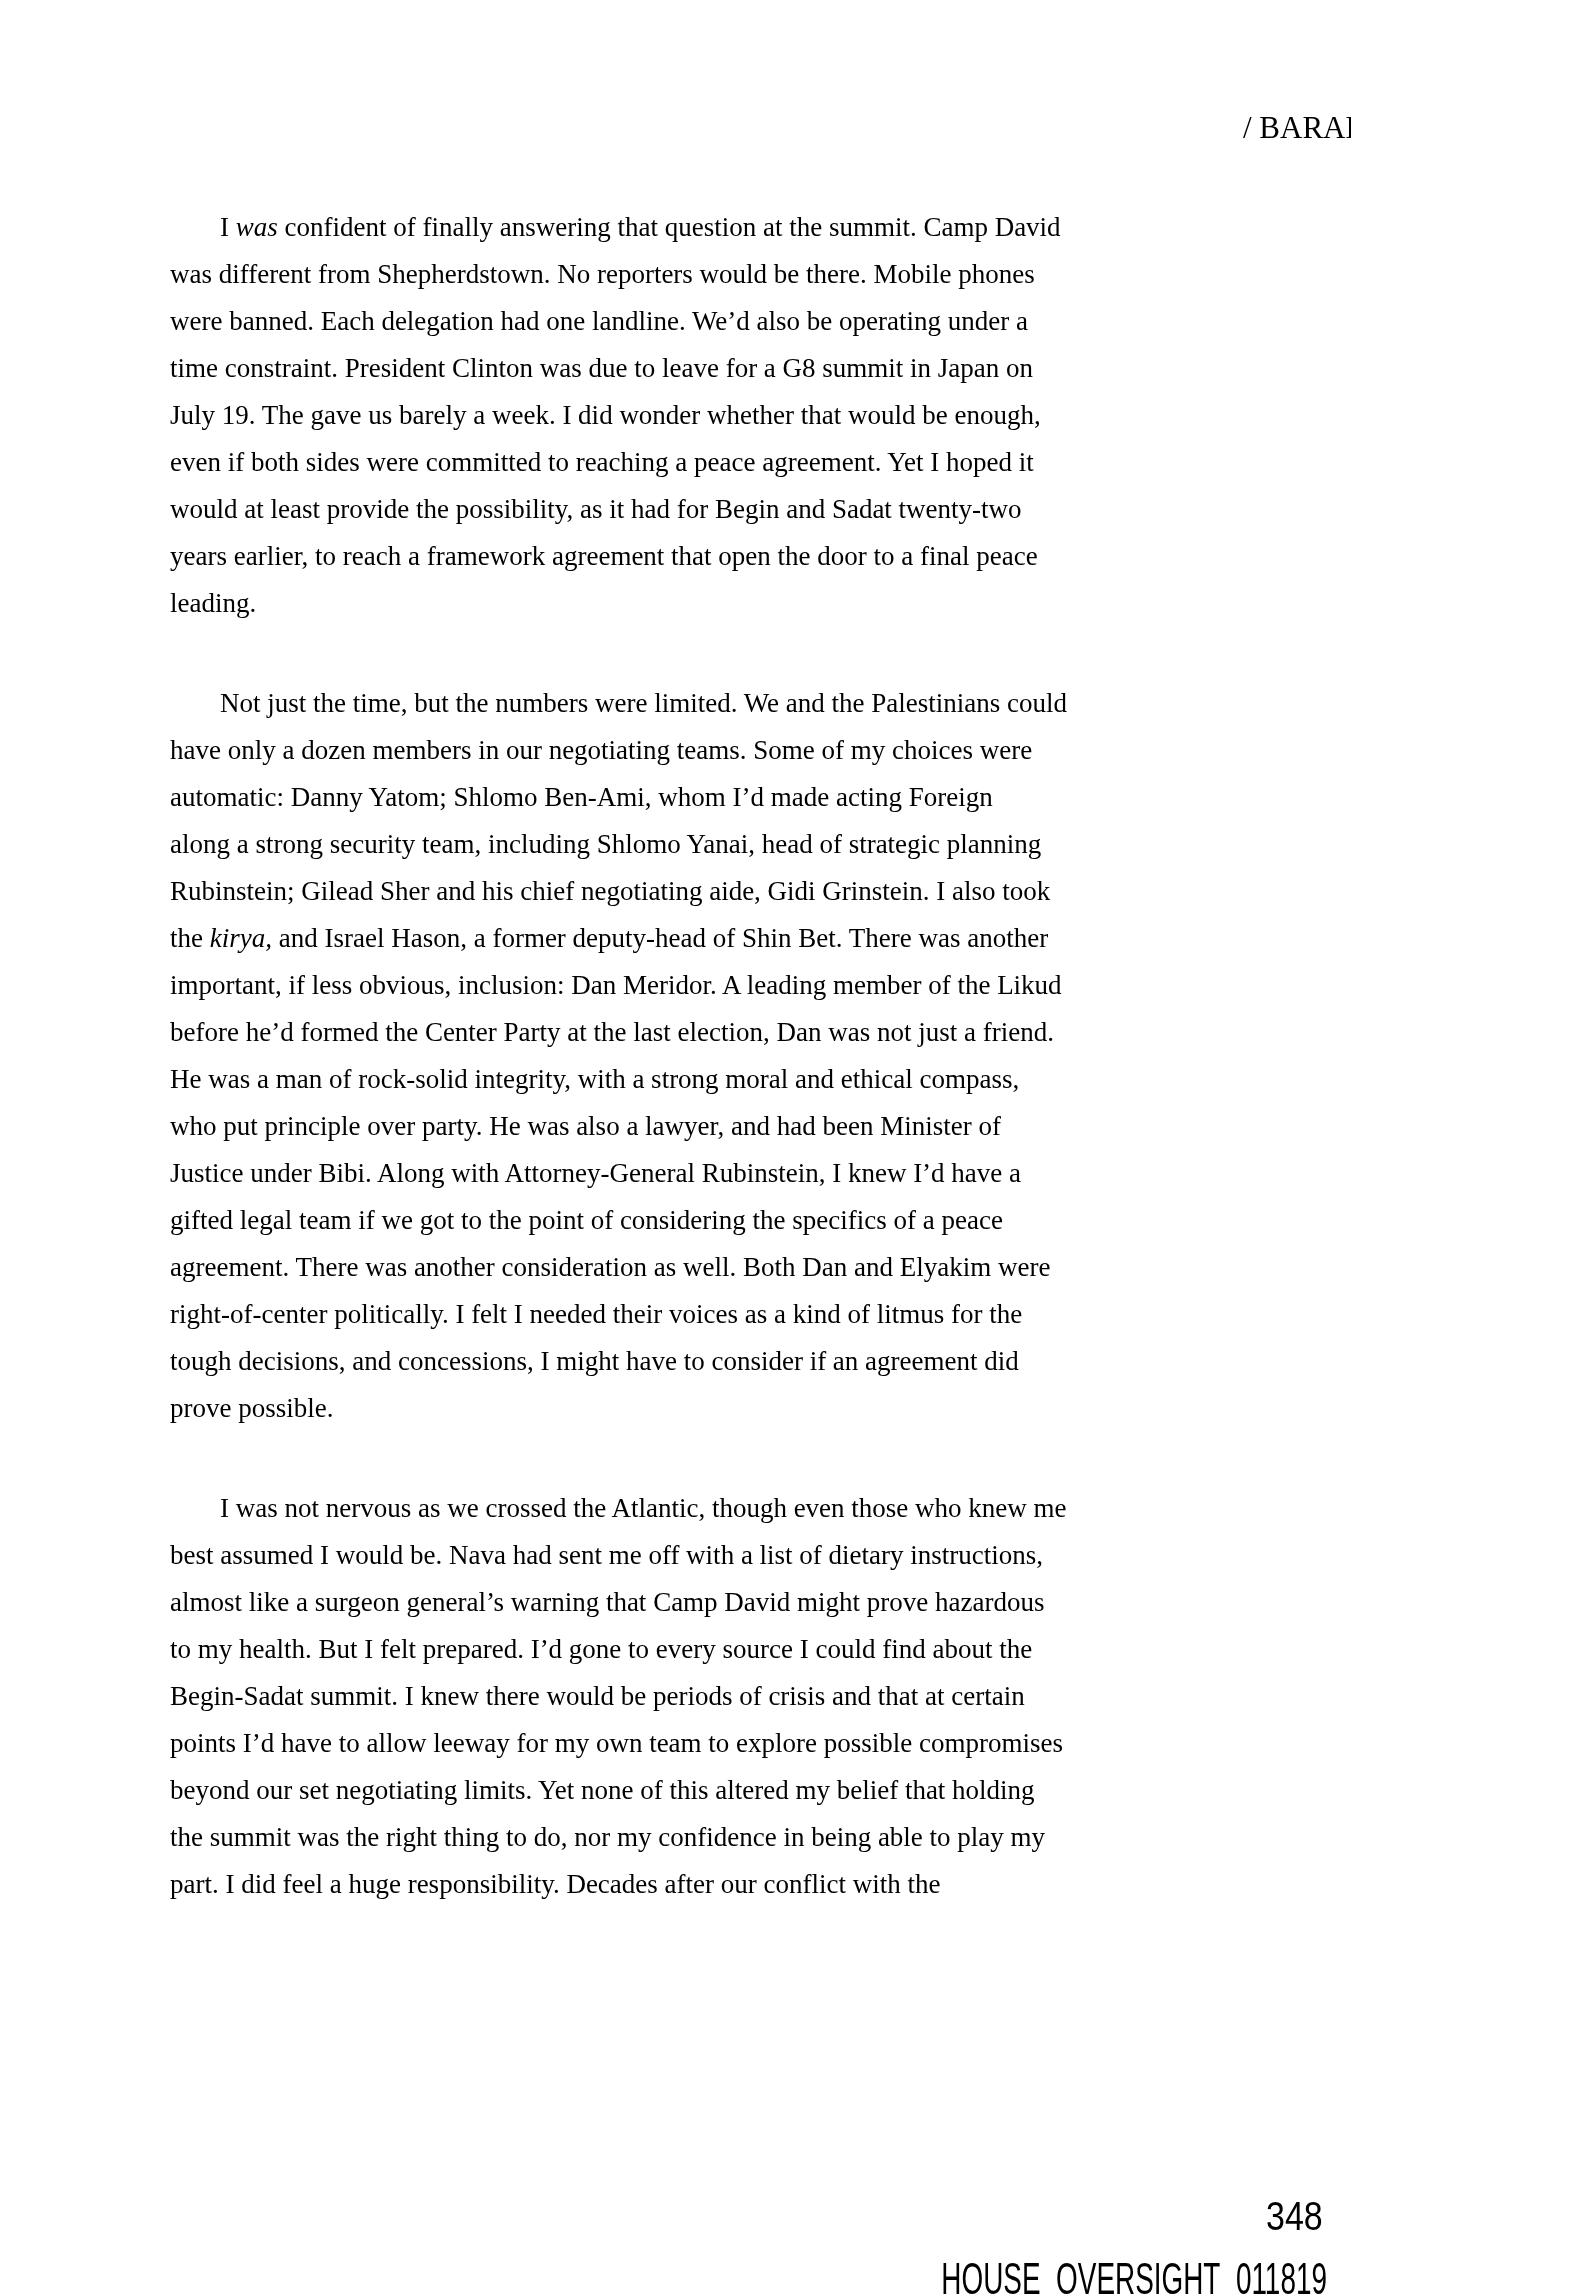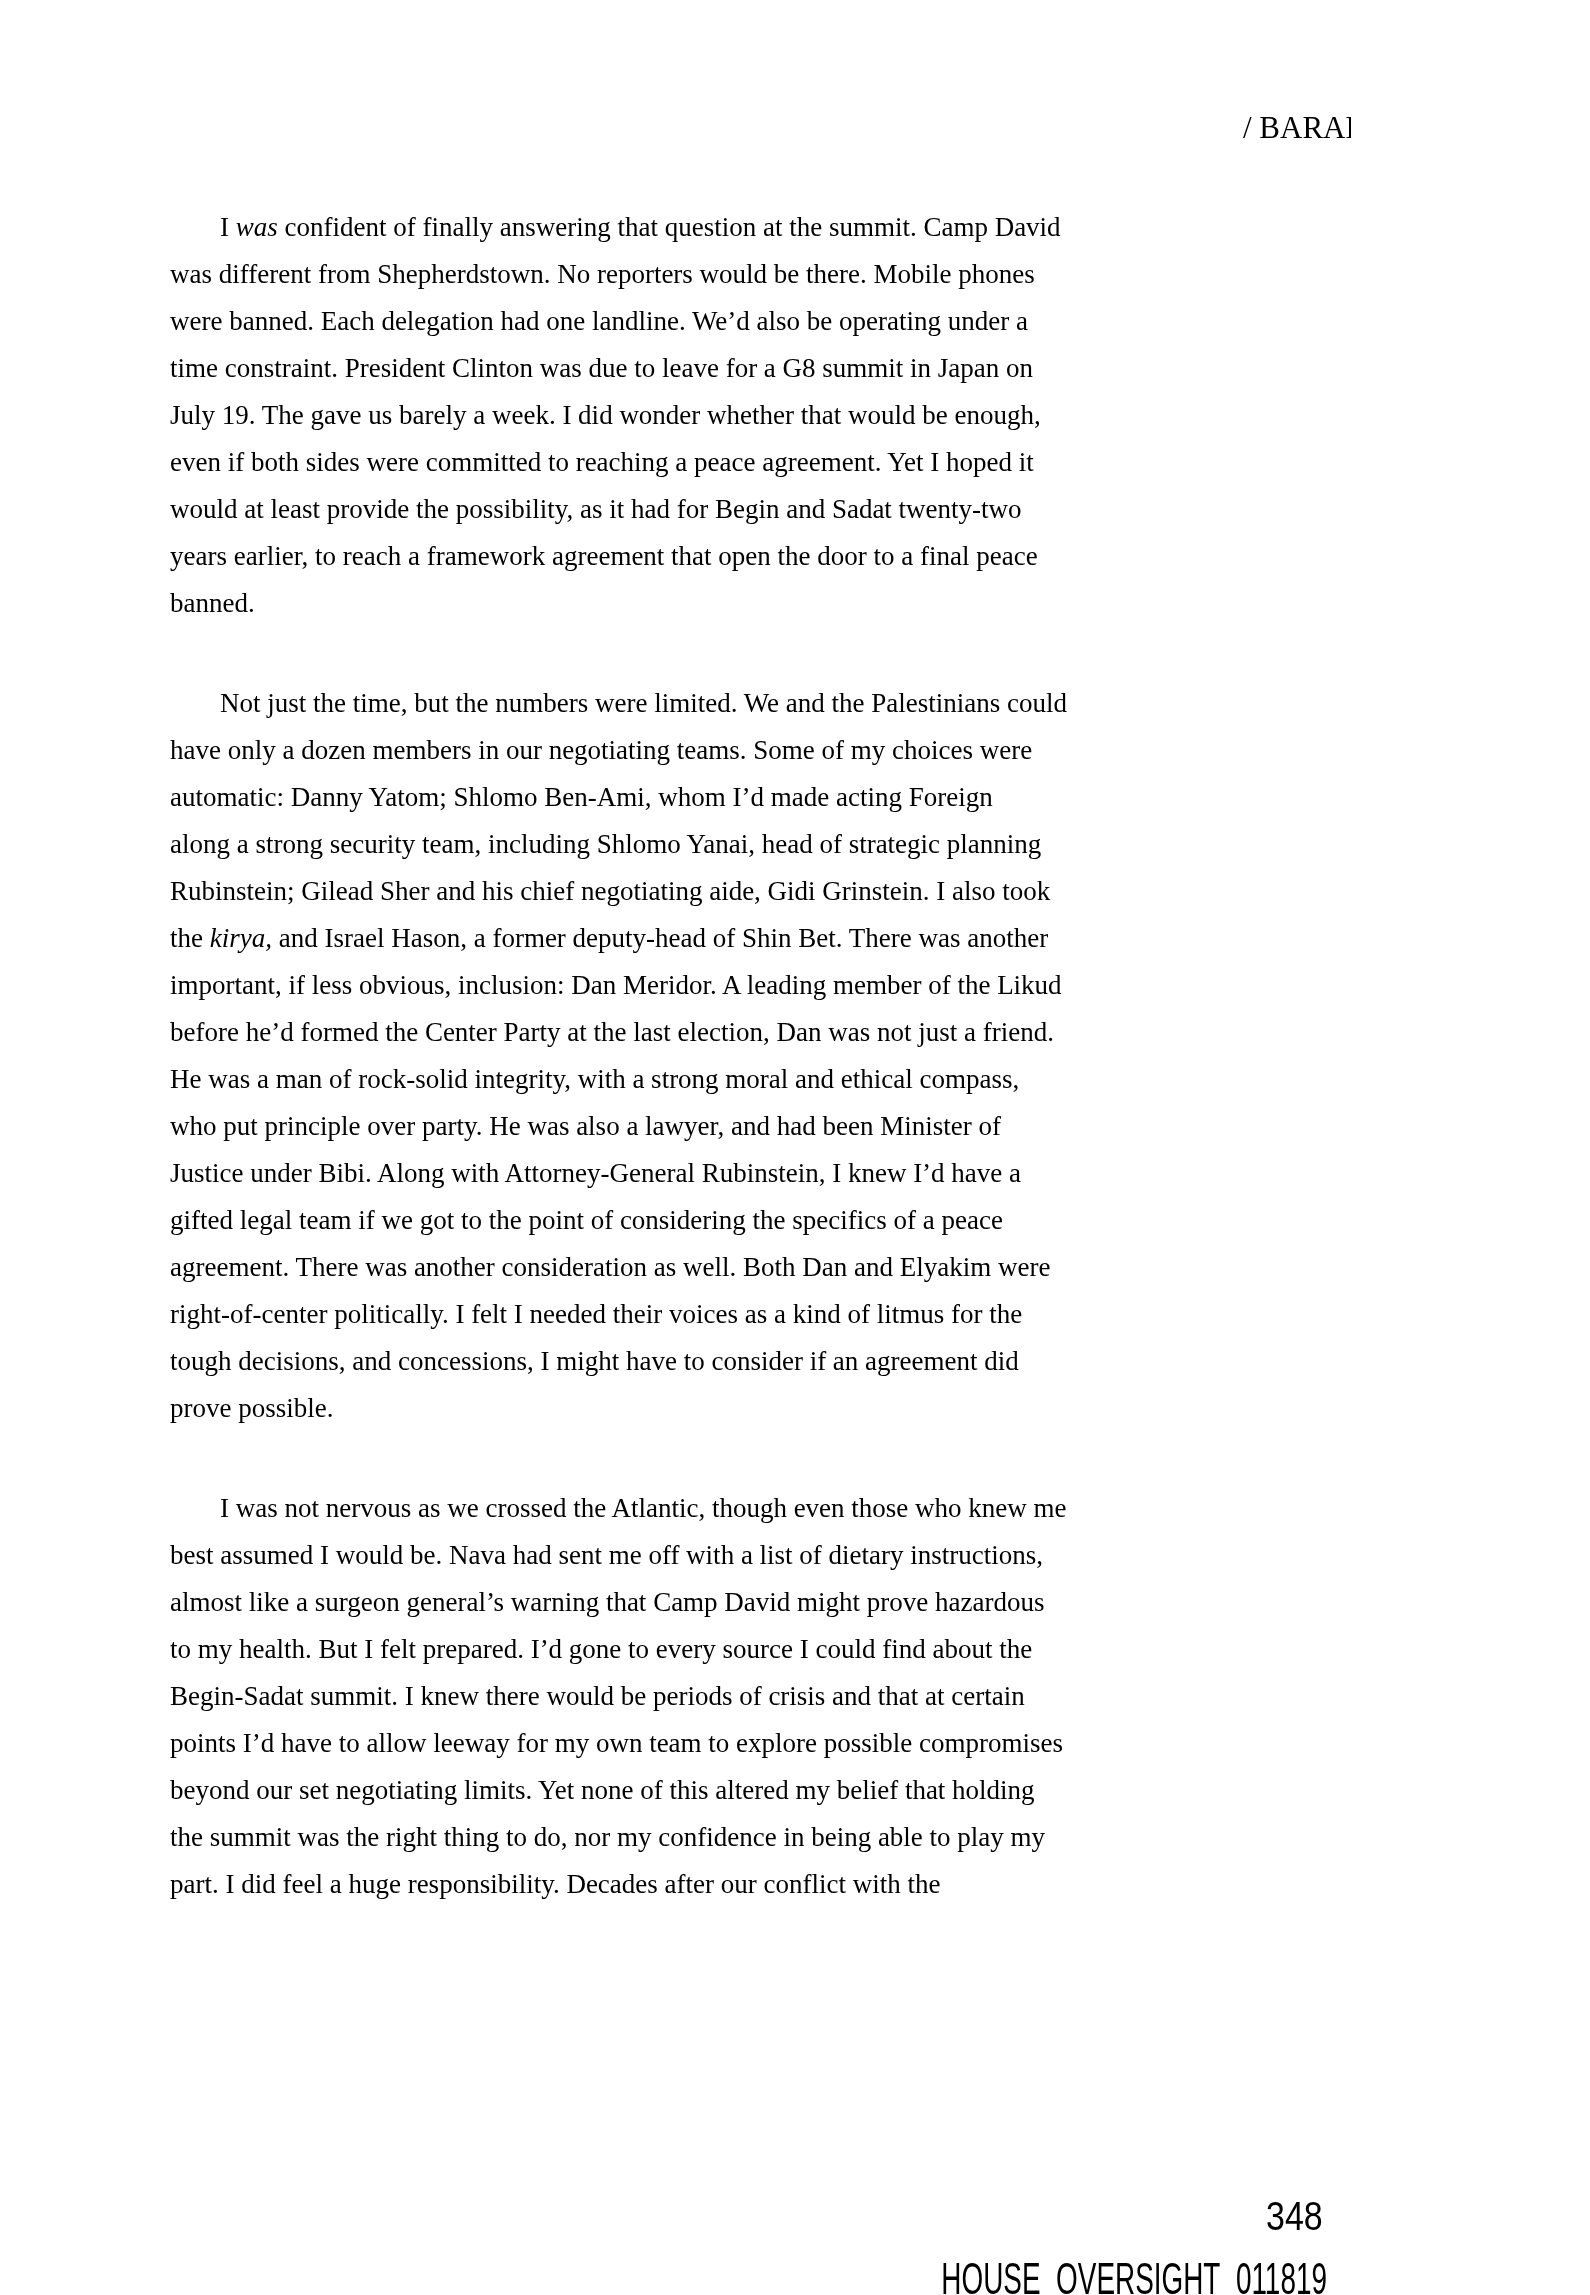--- a/index.html
+++ b/index.html
@@ -76,21 +76,21 @@
   <div class="body-text">
       <div class="paragraph">
         <div class="line first"><span>I </span><i>was</i><span> confident of finally answering that question at the summit. Camp David</span></div>
         <div class="line"><span>was different from Shepherdstown. No reporters would be there. Mobile phones</span></div>
         <div class="line"><span>were banned. Each delegation had one landline. We’d also be operating under a</span></div>
         <div class="line"><span>time constraint. President Clinton was due to leave for a G8 summit in Japan on</span></div>
         <div class="line"><span>July 19. The gave us barely a week. I did wonder whether that would be enough,</span></div>
         <div class="line"><span>even if both sides were committed to reaching a peace agreement. Yet I hoped it</span></div>
         <div class="line"><span>would at least provide the possibility, as it had for Begin and Sadat twenty-two</span></div>
         <div class="line"><span>years earlier, to reach a framework agreement that open the door to a final peace</span></div>
-        <div class="line"><span>banned.</span></div>
+        <div class="line"><span>leading.</span></div>
       </div>
       <div class="paragraph">
         <div class="line first"><span>Not just the time, but the numbers were limited. We and the Palestinians could</span></div>
         <div class="line"><span>have only a dozen members in our negotiating teams. Some of my choices were</span></div>
         <div class="line"><span>automatic: Danny Yatom; Shlomo Ben-Ami, whom I’d made acting Foreign</span></div>
         <div class="line"><span>along a strong security team, including Shlomo Yanai, head of strategic planning</span></div>
         <div class="line"><span>Rubinstein; Gilead Sher and his chief negotiating aide, Gidi Grinstein. I also took</span></div>
         <div class="line"><span>the </span><i>kirya,</i><span> and Israel Hason, a former deputy-head of Shin Bet. There was another</span></div>
         <div class="line"><span>important, if less obvious, inclusion: Dan Meridor. A leading member of the Likud</span></div>
         <div class="line"><span>before he’d formed the Center Party at the last election, Dan was not just a friend.</span></div>

